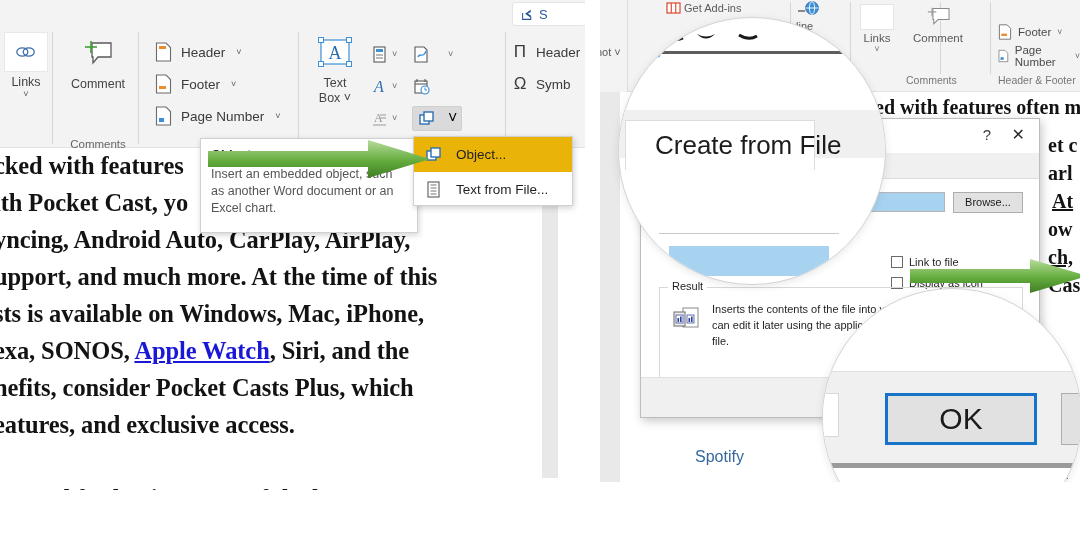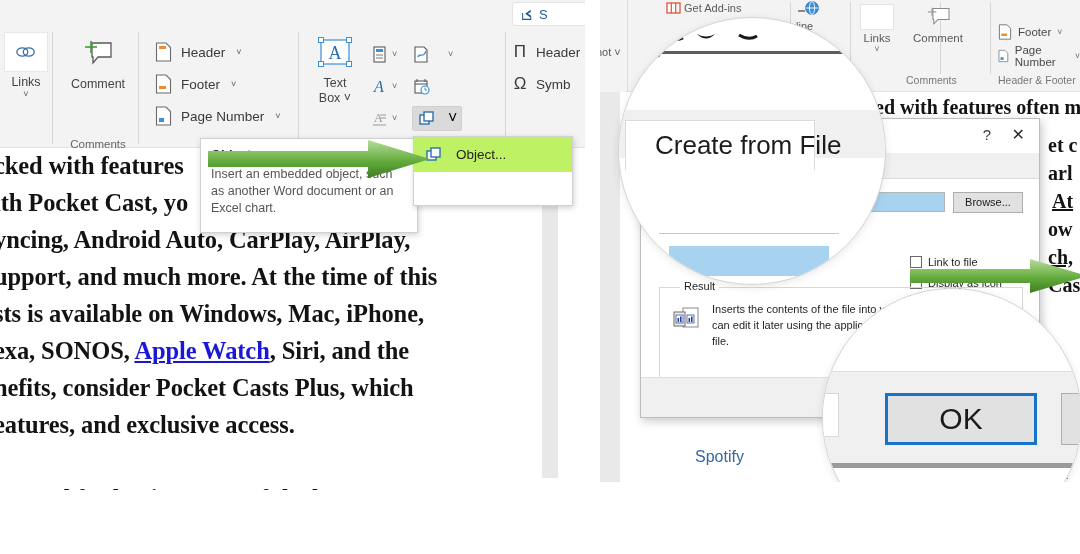--- a/index.html
+++ b/index.html
@@ -82,21 +82,21 @@
   .sym-row { display:flex; align-items:center; height:32px; gap:8px; font-size:13.5px; color:#3a3a3a;}
   .sym-glyph { font-size:17px; color:#3a3a3a; width:16px; text-align:center;}
 
   
   .dropdown {
     position:absolute; left:413px; top:136px; width:160px; height:70px;
     background:#ffffff; border:1px solid #d0d0d0; box-shadow:1px 2px 6px rgba(0,0,0,.18);
     z-index:30;
   }
   .dd-item { display:flex; align-items:center; height:35px; gap:13px; padding-left:10px; font-size:13.5px; color:#1f1f1f;}
-  .dd-item.sel { background:#bef264; }
+  .dd-item.sel { background:#eab308; }
   .dd-ico { width:19px; height:19px; }
 
   
   .tooltip {
     position:absolute; left:200px; top:138px; width:218px; height:95px;
     background:#ffffff; border:1px solid #d0d0d0; box-shadow:1px 2px 6px rgba(0,0,0,.18);
     padding:8px 10px; z-index:25;
   }
   .tt-title { font-size:13px; font-weight:bold; color:#1f1f1f; margin-bottom:4px;}
   .tt-body { font-size:12.5px; color:#555; line-height:1.35; }
@@ -145,24 +145,24 @@
   .dlg-tab { position:absolute; left:12px; top:0px; height:26px; padding:0 10px; background:#ffffff;
              border:1px solid #dcdcdc; border-bottom:none; font-size:11.5px; color:#222; line-height:26px;}
   .dlg-field-row { position:absolute; left:18px; top:72px; width:364px; height:22px; display:flex; align-items:center; gap:8px;}
   .dlg-fname-label { font-size:11px; color:#222; }
   .dlg-input { flex:1; height:20px; background:#ffffff; border:1px solid #b5b5b5; position:relative; }
   .dlg-input .sel-text { position:absolute; left:0; top:0; height:18px; width:100%; background:#a8d3f0; color:#111;
                           font-size:11px; line-height:18px; padding-left:3px; overflow:hidden; white-space:nowrap;}
   .dlg-browse { width:70px; height:21px; background:#e1e1e1; border:1px solid #adadad; font-size:11px;
                 color:#1b1b1b; display:flex; align-items:center; justify-content:center;}
   .dlg-checks { position:absolute; right:18px; top:132px; width:130px;}
-  .chk-row { display:flex; align-items:center; gap:6px; height:21px; font-size:11px; color:#1f1f1f;margin-left:19px;}
+  .chk-row { display:flex; align-items:center; gap:6px; height:21px; font-size:11px; color:#1f1f1f;}
   .chk-box { width:12px; height:12px; border:1px solid #6a6a6a; background:#fff;}
   .dlg-result { position:absolute; left:18px; top:168px; width:364px; height:92px; border:1px solid #d8d8d8;}
-  .dlg-result-cap { position:absolute; left:8px; top:-8px; background:#fff; padding:0 4px; font-size:11px; color:#1f1f1f;margin-left:12px;}
+  .dlg-result-cap { position:absolute; left:8px; top:-8px; background:#fff; padding:0 4px; font-size:11px; color:#1f1f1f;}
   .dlg-result-ico { position:absolute; left:12px; top:18px; width:30px; height:26px; }
   .dlg-result-txt { position:absolute; left:52px; top:14px; width:300px; font-size:11px; color:#1f1f1f; line-height:1.45;}
   .dlg-footer { position:absolute; left:0; bottom:0; width:100%; height:40px; background:#f0f0f0; border-top:1px solid #e0e0e0;}
   .dlg-ok { position:absolute; right:96px; top:8px; width:78px; height:24px; background:#e1e1e1;
             border:1px solid #adadad; font-size:11.5px; color:#111; display:flex; align-items:center; justify-content:center;}
   .dlg-cancel { position:absolute; right:12px; top:8px; width:78px; height:24px; background:#e1e1e1;
             border:1px solid #adadad; font-size:11.5px; color:#111; display:flex; align-items:center; justify-content:center;}
 
   .spotify-cap { position:absolute; left:95px; top:448px; font-size:16px; color:#35679e; }
 
@@ -365,20 +365,30 @@
     </div>
 
     <div class="dropdown">
       <div class="dd-item sel">
         <svg class="dd-ico" viewBox="0 0 19 19">
           <rect x="3" y="6" width="9" height="9" fill="#fff" stroke="#2b6fb0" stroke-width="1.4"></rect>
           <rect x="7" y="3" width="9" height="9" fill="#fff" stroke="#2b6fb0" stroke-width="1.4"></rect>
         </svg>
         <span>Object...</span>
       </div>
+      <div class="dd-item">
+        <svg class="dd-ico" viewBox="0 0 19 19">
+          <rect x="4" y="2" width="11" height="15" fill="#fff" stroke="#5a5a5a" stroke-width="1.1"></rect>
+          <line x1="6.5" y1="5" x2="12.5" y2="5" stroke="#777" stroke-width="1"></line>
+          <line x1="6.5" y1="8" x2="12.5" y2="8" stroke="#777" stroke-width="1"></line>
+          <line x1="6.5" y1="11" x2="12.5" y2="11" stroke="#777" stroke-width="1"></line>
+          <line x1="6.5" y1="14" x2="12.5" y2="14" stroke="#777" stroke-width="1"></line>
+        </svg>
+        <span>Text from File...</span>
+      </div>
     </div>
 
     <svg class="arrow-l" viewBox="0 0 225 40">
       <defs>
         <linearGradient id="ag1" x1="0" y1="0" x2="0" y2="1">
           <stop offset="0%" stop-color="#b7dc9c"></stop>
             <stop offset="55%" stop-color="#64ac3d"></stop>
             <stop offset="100%" stop-color="#3f7d22"></stop>
         </linearGradient>
       </defs>

